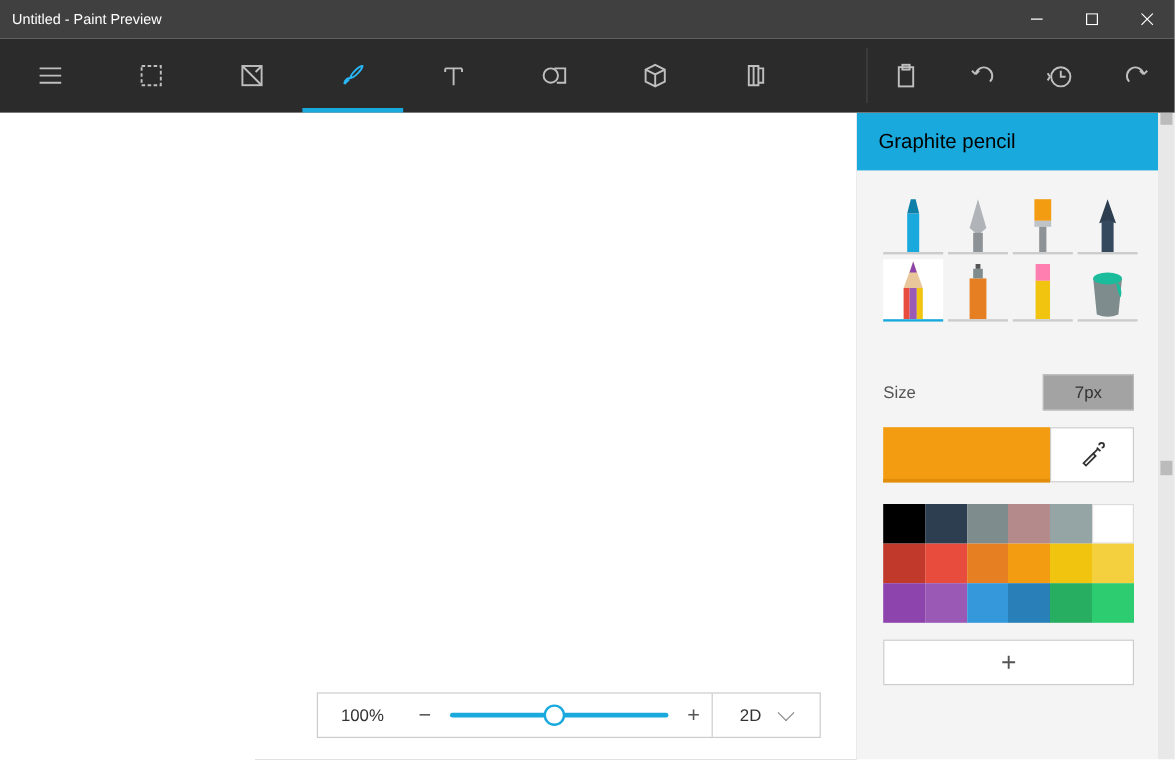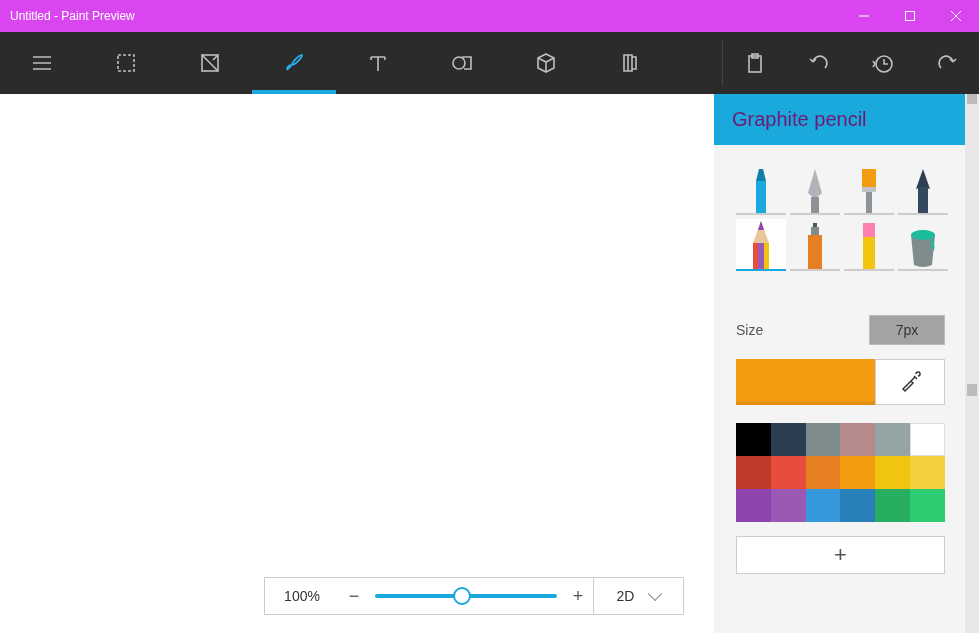--- a/index.html
+++ b/index.html
@@ -1,19 +1,19 @@
 <!DOCTYPE html>
 <html><head>
 <meta charset="utf-8">
 <style>
   * { box-sizing: border-box; margin: 0; padding: 0; }
   body { width: 979px; height: 633px; font-family: "Segoe UI", sans-serif; overflow: hidden; background: #fff; }
 
   
-  .titlebar { height: 32px; background: #d946ef; color: #fff; display: flex; align-items: center; font-size: 12px; }
+  .titlebar { height: 32px; background: #404040; color: #fff; display: flex; align-items: center; font-size: 12px; }
   .titlebar .title { padding-left: 10px; flex: 1; }
   .winbtn { width: 46px; height: 32px; display: flex; align-items: center; justify-content: center; }
   .winbtn svg { stroke: #fff; fill: none; }
 
   
   .toolbar { height: 62px; background: #2b2b2b; display: flex; align-items: stretch; }
   .tool { width: 84px; display: flex; align-items: center; justify-content: center; position: relative; }
   .tool svg { stroke: #bfbfbf; fill: none; stroke-width: 1.6; }
   .tool.active svg { stroke: #29b6f6; }
   .tool.active::after { content: ""; position: absolute; bottom: 0; left: 0; right: 0; height: 4px; background: #19a9dd; }
@@ -33,21 +33,21 @@
   .slider { flex: 1; position: relative; height: 4px; background: #19a9dd; margin: 0 6px; border-radius: 2px; }
   .slider .thumb { position: absolute; top: 50%; left: 48%; width: 18px; height: 18px; border: 2px solid #19a9dd; background: #fff; border-radius: 50%; transform: translate(-50%, -50%); }
   .viewmode { width: 90px; display: flex; align-items: center; justify-content: center; gap: 16px; border-left: 1px solid #ccc; height: 100%; }
   .chev { width: 10px; height: 10px; border-right: 1.5px solid #888; border-bottom: 1.5px solid #888; transform: rotate(45deg); margin-top: -4px; }
 
   
   .sidepanel { width: 265px; background: #f4f4f4; position: relative; display: flex; flex-direction: column; overflow: hidden; }
   .scrollbar { position: absolute; right: 0; top: 0; bottom: 0; width: 14px; background: #e8e8e8; }
   .scrollbar .thumb { position: absolute; top: 0; left: 2px; right: 2px; height: 10px; background: #bbb; }
   .scrollbar .thumb2 { position: absolute; top: 290px; left: 2px; right: 2px; height: 12px; background: #bbb; }
-  .panel-header { background: #19a9dd; color: #701a75; font-size: 20px; font-weight: 400; padding: 14px 18px; margin-right: 14px; }
+  .panel-header { background: #19a9dd; color: #000000; font-size: 17px; font-weight: 400; padding: 14px 18px; margin-right: 14px; }
   .panel-body { padding: 18px 20px 18px 22px; margin-right: 14px; flex:1; }
 
   .brush-grid { display: grid; grid-template-columns: repeat(4, 50px); gap: 4px; justify-content: space-between; }
   .brush { height: 52px; display: flex; align-items: flex-end; justify-content: center; border-bottom: 2px solid #ccc; position: relative; overflow:hidden; }
   .brush.selected { background: #fff; border-bottom: 2px solid #19a9dd; }
 
   .size-row { display: flex; align-items: center; justify-content: space-between; margin-top: 44px; font-size: 14px; color: #555; }
   .size-box { width: 76px; height: 30px; border: 1px solid #bbb; background: #a3a3a3; display: flex; align-items: center; justify-content: center; font-size: 14px; color: #333; }
 
   .color-row { display: flex; margin-top: 14px; height: 46px; }

